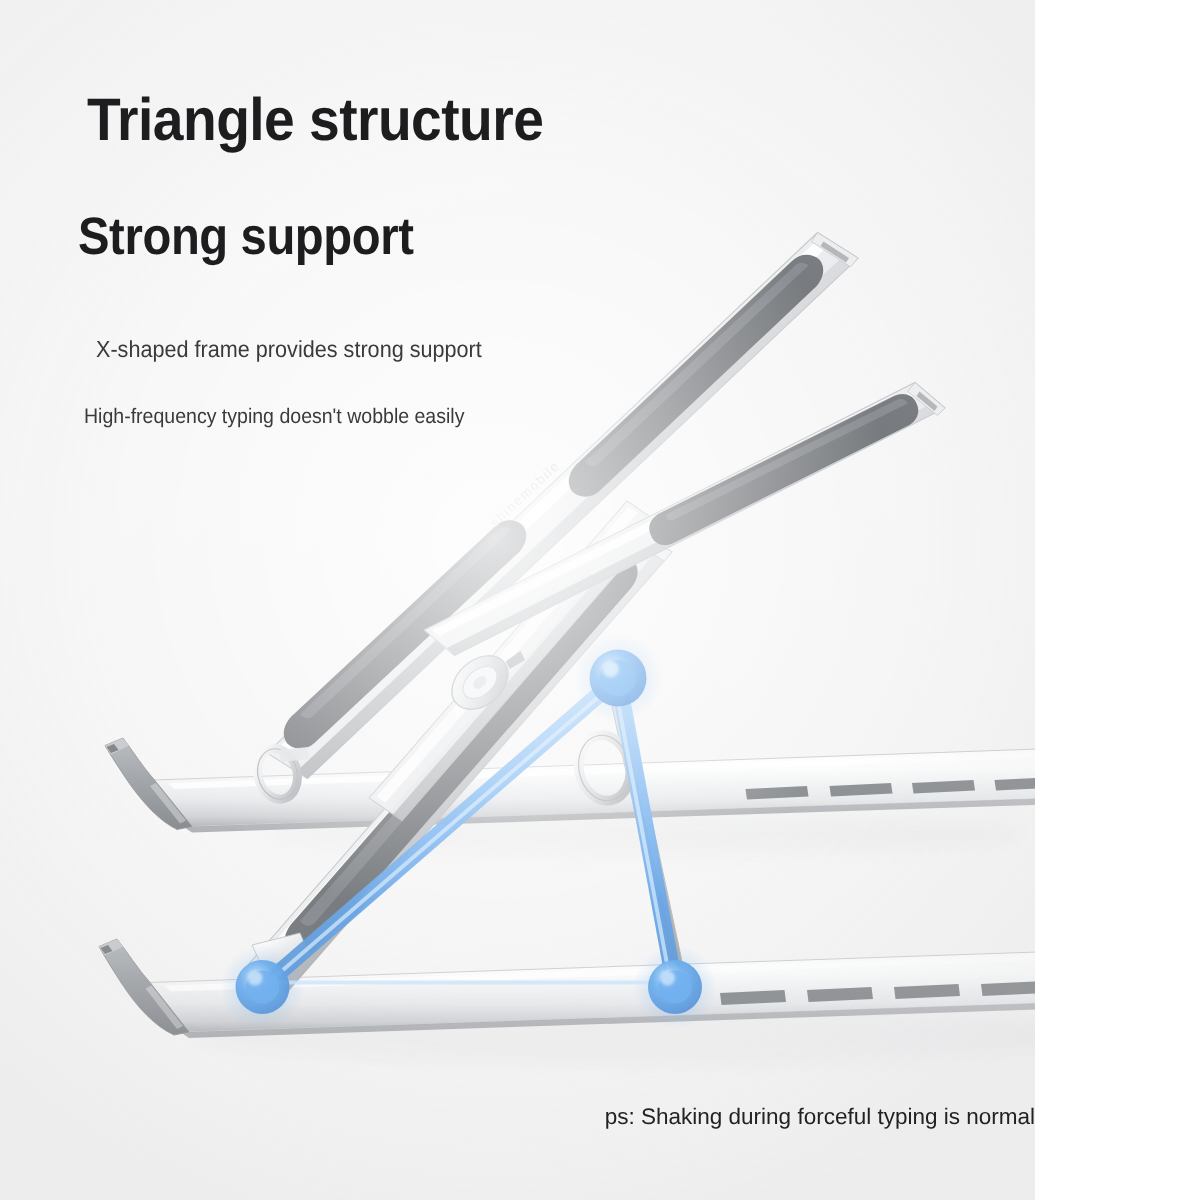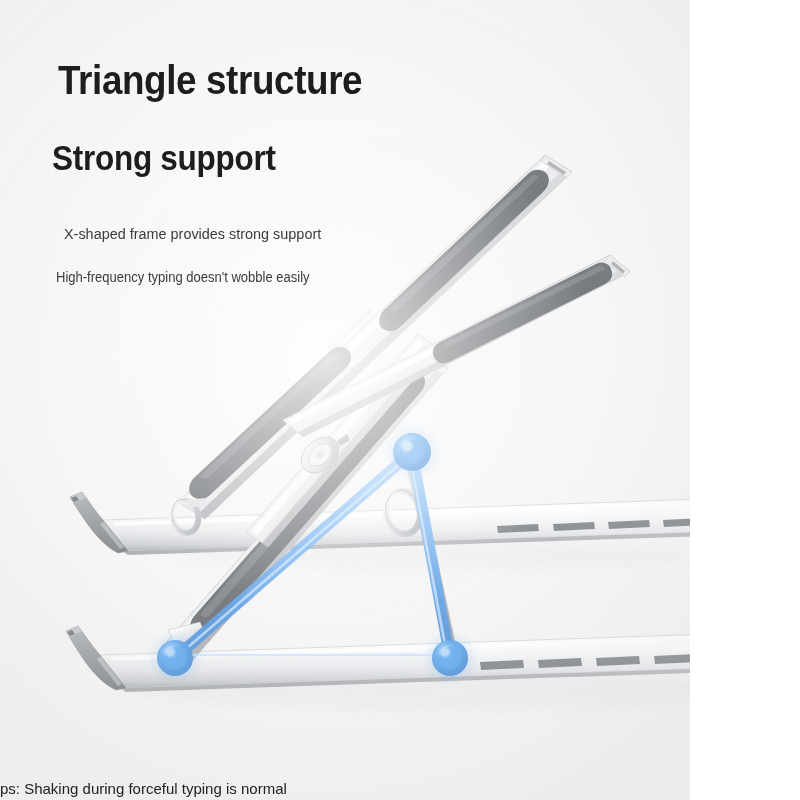--- a/index.html
+++ b/index.html
@@ -73,22 +73,22 @@
     color: #3a3a3c;
     font-family: "Liberation Sans Narrow", "Liberation Sans", sans-serif;
     transform: scaleX(0.93);
     transform-origin: left center;
     white-space: nowrap;
   }
   .caption {
     position: absolute;
     left: 0;
     right: 0;
-    top: 780px;
-    text-align: left;
+    top: 736px;
+    text-align: right;
     font-size: 15px;
     font-weight: 400;
     color: #222225;
     font-family: "Liberation Sans Narrow", "Liberation Sans", sans-serif;
     white-space: nowrap;
   }
   .product-svg {
     position: absolute;
     left: 0;
     top: 0;

